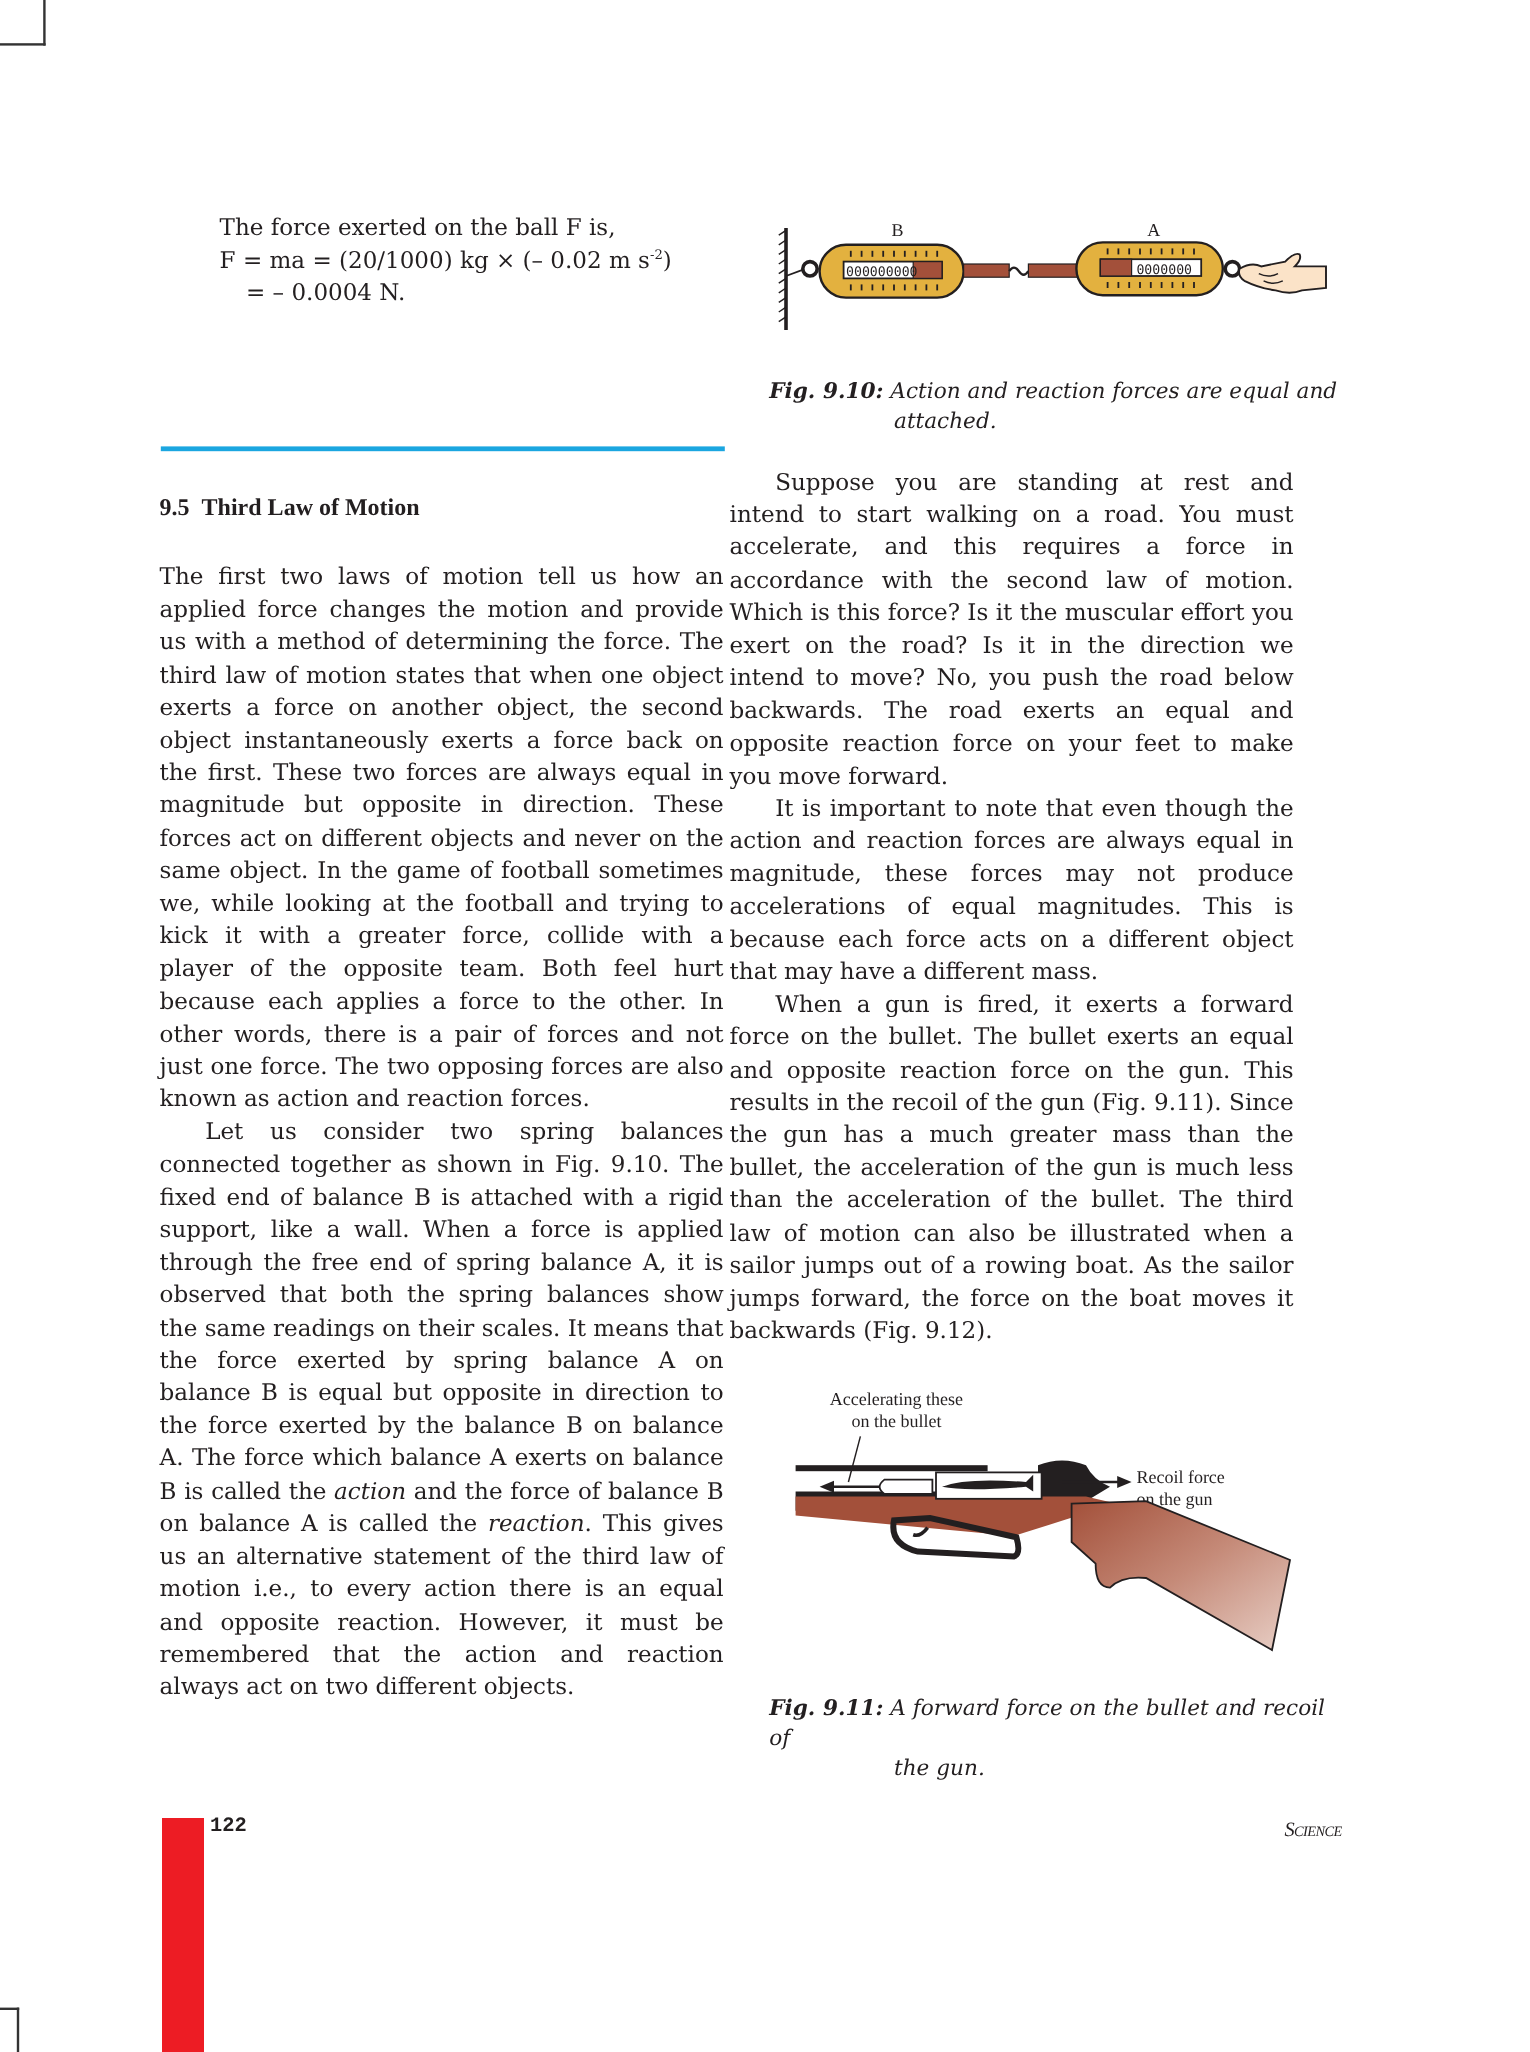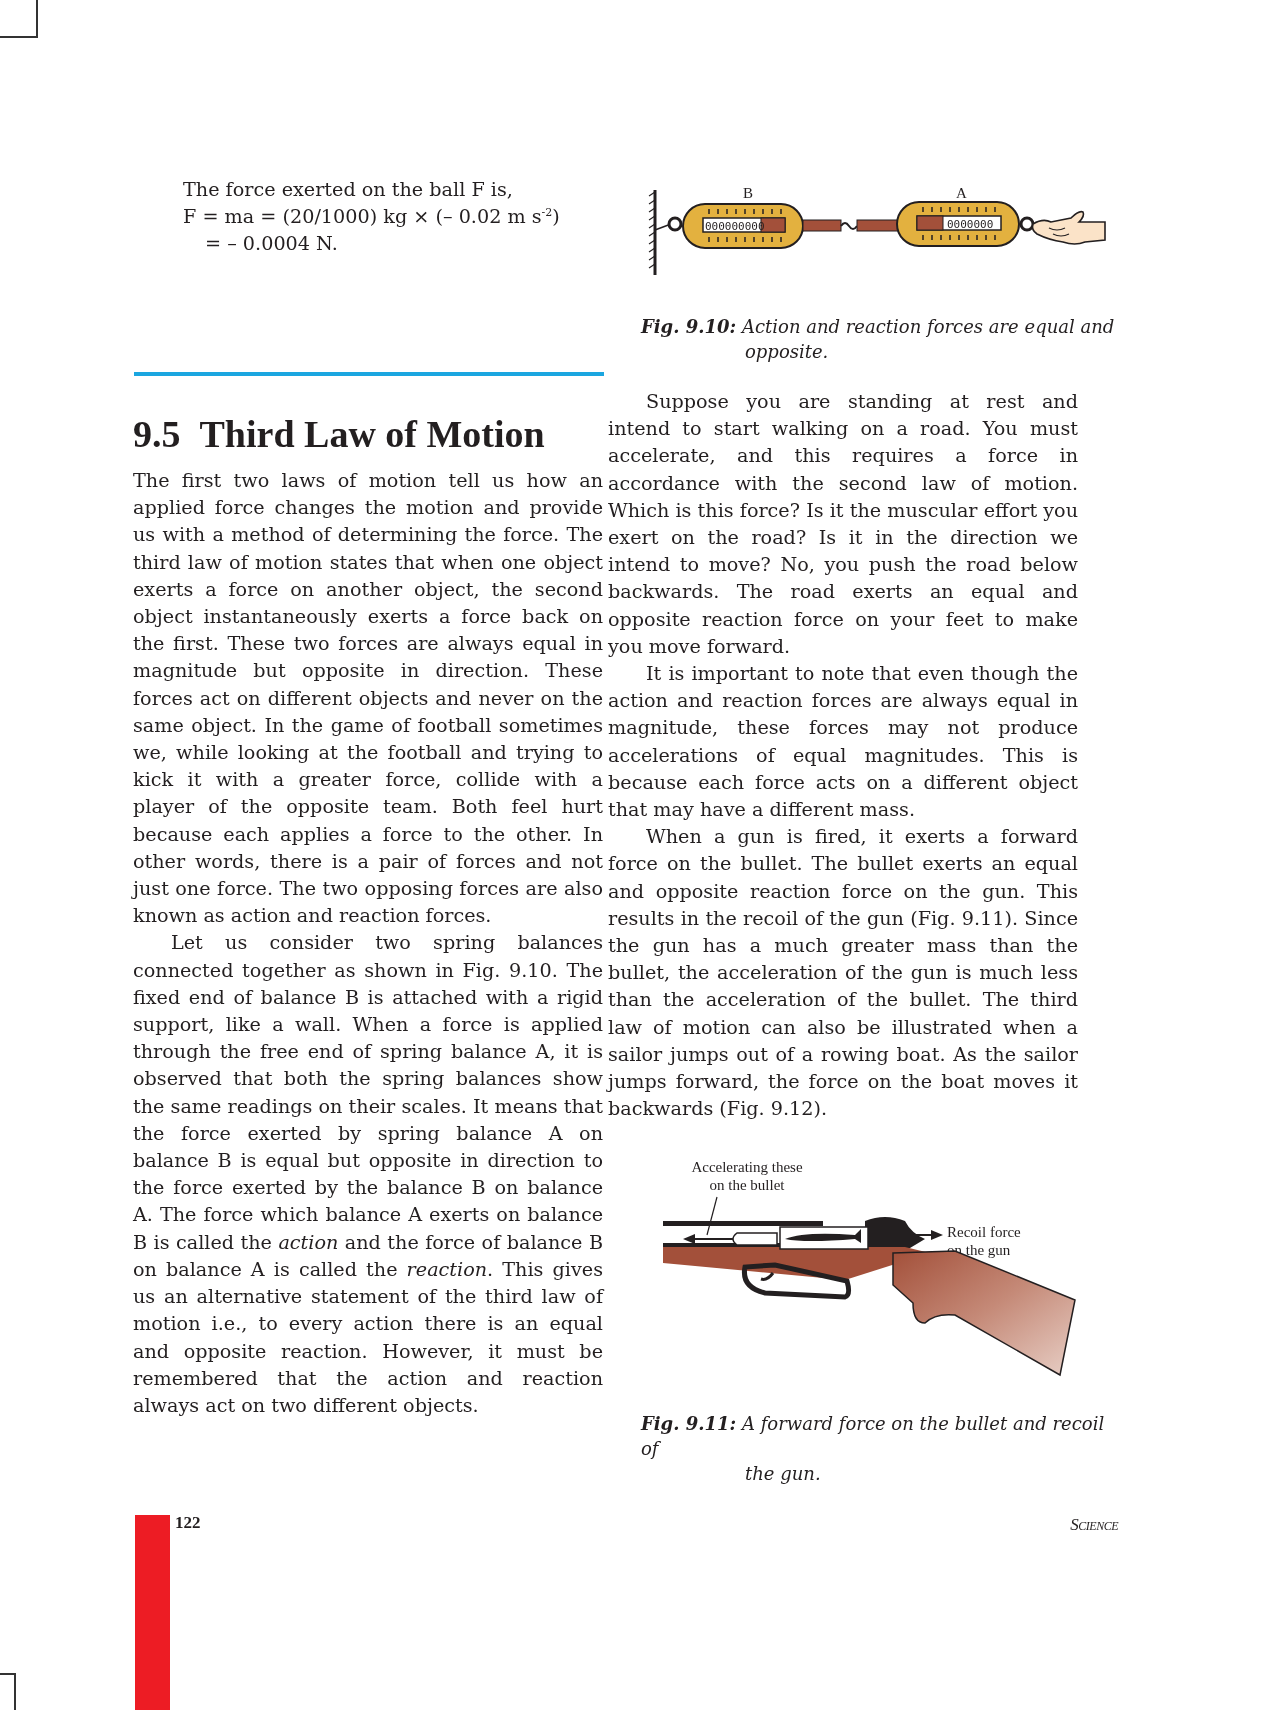--- a/index.html
+++ b/index.html
@@ -3,31 +3,31 @@
 <meta charset="utf-8">
 <style>
   html, body { margin:0; padding:0; background:#ffffff; }
   body { width:1275px; height:1710px; position:relative; overflow:hidden;
          font-family:"DejaVu Serif", serif; color:#231f20; }
   .crop-tl { position:absolute; left:0; top:0; width:36px; height:36px;
              border-right:2px solid #333; border-bottom:2px solid #333; }
   .crop-bl { position:absolute; left:0; top:1673px; width:14px; height:40px;
              border-right:2px solid #333; border-top:2px solid #333; }
   .red-bar { position:absolute; left:135px; top:1515px; width:35px; height:195px; background:#ed1c24; }
-  .folio { position:absolute; left:175px; top:1513px; font-family:Liberation Serif, serif;
+  .folio { position:absolute; left:175px; top:1513px; font-family:Liberation Mono, monospace;
            font-weight:bold; font-size:17px; color:#231f20; }
   .running { position:absolute; right:157px; top:1515px; font-family:"Liberation Serif", serif;
              font-size:17px; font-variant:small-caps; letter-spacing:-0.5px; font-style:italic; }
 
   .col { position:absolute; font-size:19.2px; line-height:27.2px; text-align:justify; }
   .col p { margin:0; }
   .left-top { left:183px; top:176px; width:412px; }
   .blue-rule { position:absolute; left:134px; top:372px; width:470px; height:4px; background:#1ba6e0; }
   .section-title { position:absolute; left:133px; top:412px; font-family:"Liberation Serif", serif;
-                   font-weight:bold; font-size:38px; color:#231f20; margin:0;text-align:right; }
+                   font-weight:bold; font-size:20px; color:#231f20; margin:0;text-align:right; }
   .left-body { left:133px; top:467px; width:470px; }
   .right-body { left:608px; top:388px; width:470px; }
   .indent { text-indent:38px; }
   .eq { text-align:left; }
   .eq2 { text-align:left; padding-left:22px; }
   sup { font-size:11px; line-height:0; }
 
   .fig { position:absolute; }
   .fig-910 { left:645px; top:180px; width:470px; height:100px; }
   .fig-911 { left:655px; top:1155px; width:470px; height:240px; }
@@ -138,21 +138,21 @@
     <circle cx="382" cy="44" r="6" fill="#fff" stroke="#231f20" stroke-width="3"></circle>
     <g>
       <path d="M388 44 q10 -6 18 -2 l20 -4 q8 -8 12 -6 q2 4 -4 10 l26 0 l0 18 l-20 2 q-10 4 -22 0 q-14 -2 -26 -8 q-6 -4 -4 -10z" fill="#fbe3c8" stroke="#231f20" stroke-width="1.6"></path>
       <path d="M404 48 q8 4 16 0 M408 54 q8 4 16 0" fill="none" stroke="#231f20" stroke-width="1.2"></path>
     </g>
   </svg>
 </div>
 <div class="caption cap-910">
   <span class="lab">Fig. 9.10:</span>
   <span>Action and reaction forces are equal and</span>
-  <span class="cap-indent">opposite.</span>
+  <span class="cap-indent">attached.</span>
 </div>
 
 <div class="col right-body">
   <p class="indent">Suppose you are standing at rest and intend to start walking on a road. You must accelerate, and this requires a force in accordance with the second law of motion. Which is this force? Is it the muscular effort you exert on the road? Is it in the direction we intend to move? No, you push the road below backwards. The road exerts an equal and opposite reaction force on your feet to make you move forward.</p>
   <p class="indent">It is important to note that even though the action and reaction forces are always equal in magnitude, these forces may not produce accelerations of equal magnitudes. This is because each force acts on a different object that may have a different mass.</p>
   <p class="indent">When a gun is fired, it exerts a forward force on the bullet. The bullet exerts an equal and opposite reaction force on the gun. This results in the recoil of the gun (Fig. 9.11). Since the gun has a much greater mass than the bullet, the acceleration of the gun is much less than the acceleration of the bullet. The third law of motion can also be illustrated when a sailor jumps out of a rowing boat. As the sailor jumps forward, the force on the boat moves it backwards (Fig. 9.12).</p>
 </div>
 
 <div class="fig fig-911">
   <span class="fig-label" style="left:12px;top:3px;width:160px;">

